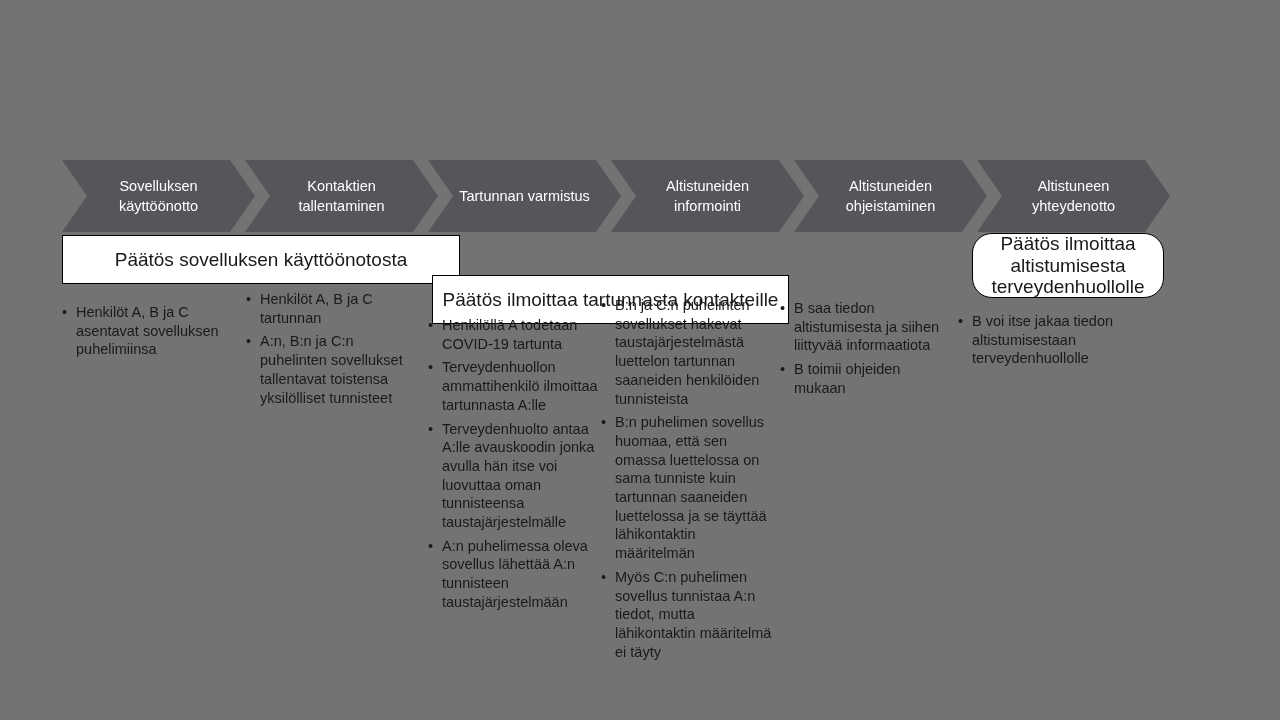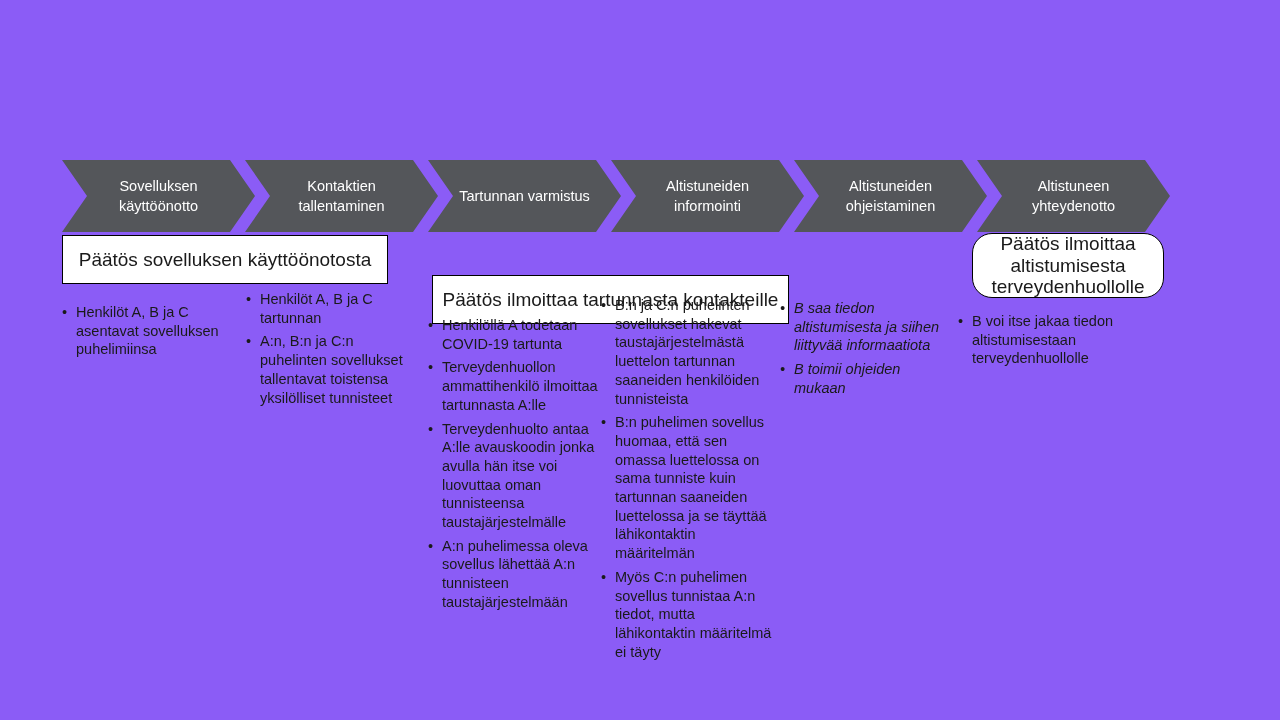--- a/index.html
+++ b/index.html
@@ -3,21 +3,21 @@
 <meta charset="utf-8">
 <style>
   * { margin: 0; padding: 0; box-sizing: border-box; }
   html, body { background: #ffffff; }
   body { font-family: "Liberation Sans", sans-serif; color: #1a1a1a; }
 
   .canvas {
     position: relative;
     width: 1280px;
     height: 720px;
-    background: #8b5cf6;
+    background: #737373;
     overflow: hidden;
   }
 
   
   .chevron-row {
     position: absolute;
     left: 62px;
     top: 160px;
     height: 72px;
     display: flex;
@@ -44,21 +44,21 @@
     background: #ffffff;
     border: 1px solid #000000;
     display: flex;
     align-items: center;
     justify-content: center;
     text-align: center;
     font-size: 19px;
     line-height: 21.5px;
     color: #1a1a1a;
   }
-  .dbox1 { left: 62px;  top: 235px; width: 326px; height: 49px; }
+  .dbox1 { left: 62px;  top: 235px; width: 398px; height: 49px; }
   .dbox2 { left: 432px; top: 235px; width: 357px; height: 49px; margin-top: 40px; }
   .dbox3 { left: 972px; top: 233px; width: 192px; height: 65px; padding: 0 6px; border-radius: 20px; }
 
   
   .col {
     position: absolute;
     font-size: 14.5px;
     line-height: 18.7px;
     color: #1a1a1a;
   }
@@ -72,21 +72,21 @@
     position: absolute;
     left: 0;
     top: 0;
   }
   .col li + li { margin-top: 5px; }
 
   .col1 { left: 62px;  top: 303px; width: 172px; }
   .col2 { left: 246px; top: 290px; width: 176px; }
   .col3 { left: 428px; top: 316px; width: 172px; }
   .col4 { left: 601px; top: 296px; width: 172px; }
-  .col5 { left: 780px; top: 299px; width: 172px; font-style: italic; }
+  .col5 { left: 780px; top: 299px; width: 172px; }
   .col6 { left: 958px; top: 312px; width: 176px; }
 </style>
 </head>
 <body>
 
 <div class="canvas">
 
   <div class="chevron-row">
     <div class="chevron">
       <span>Sovelluksen käyttöönotto</span>

